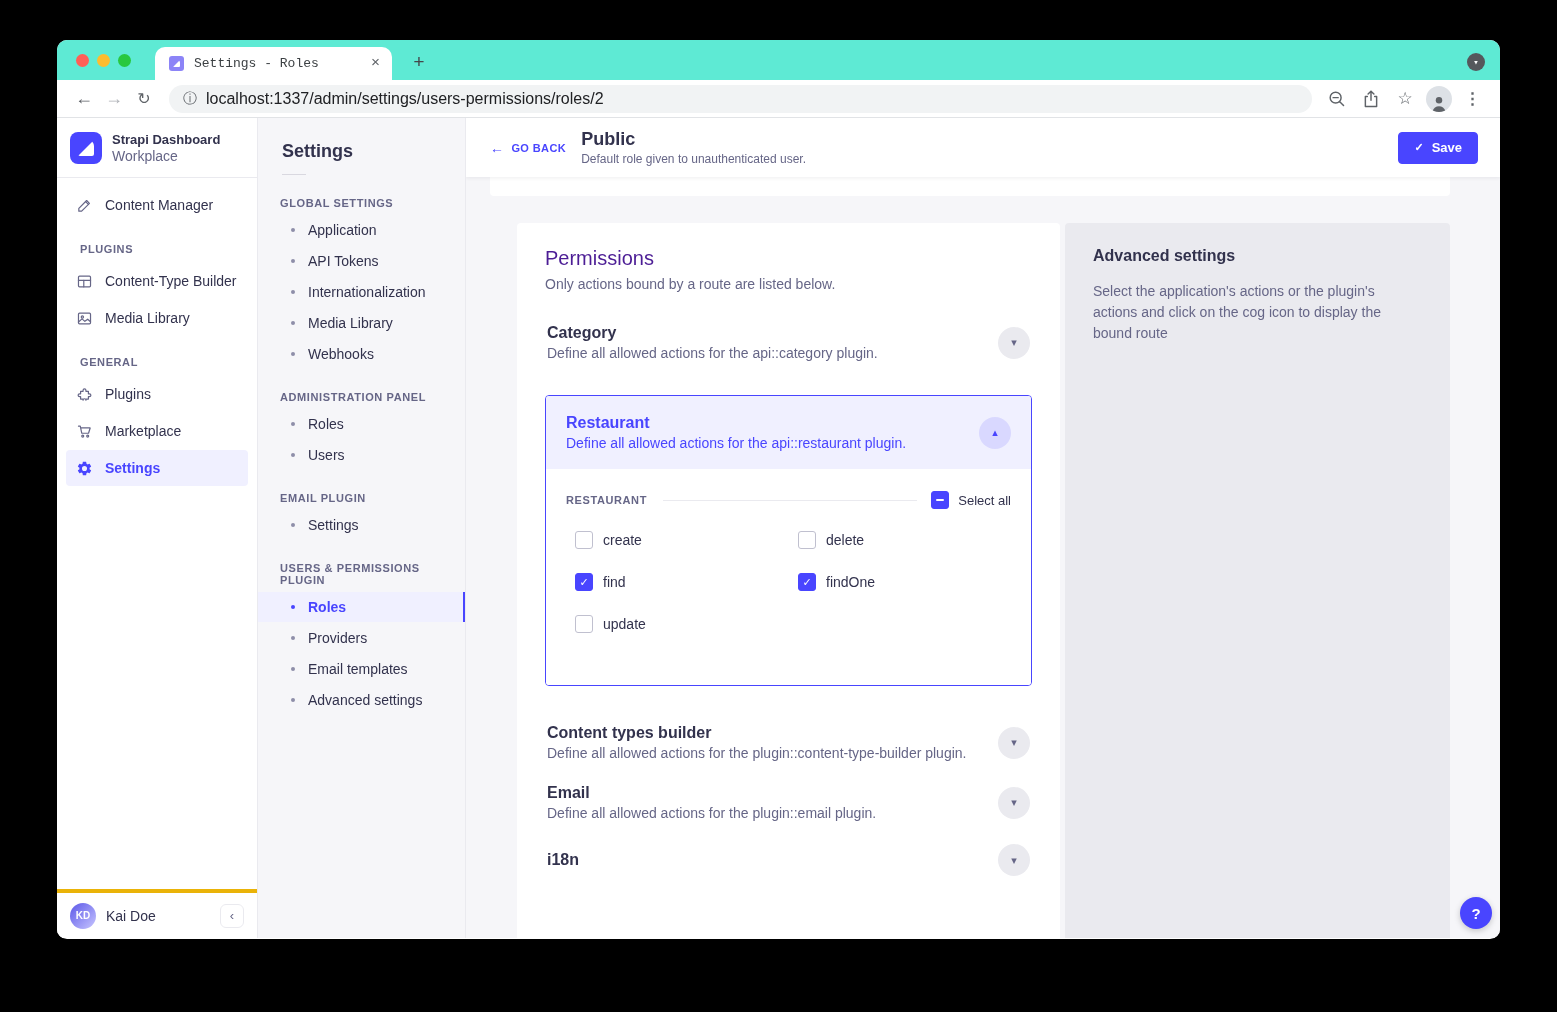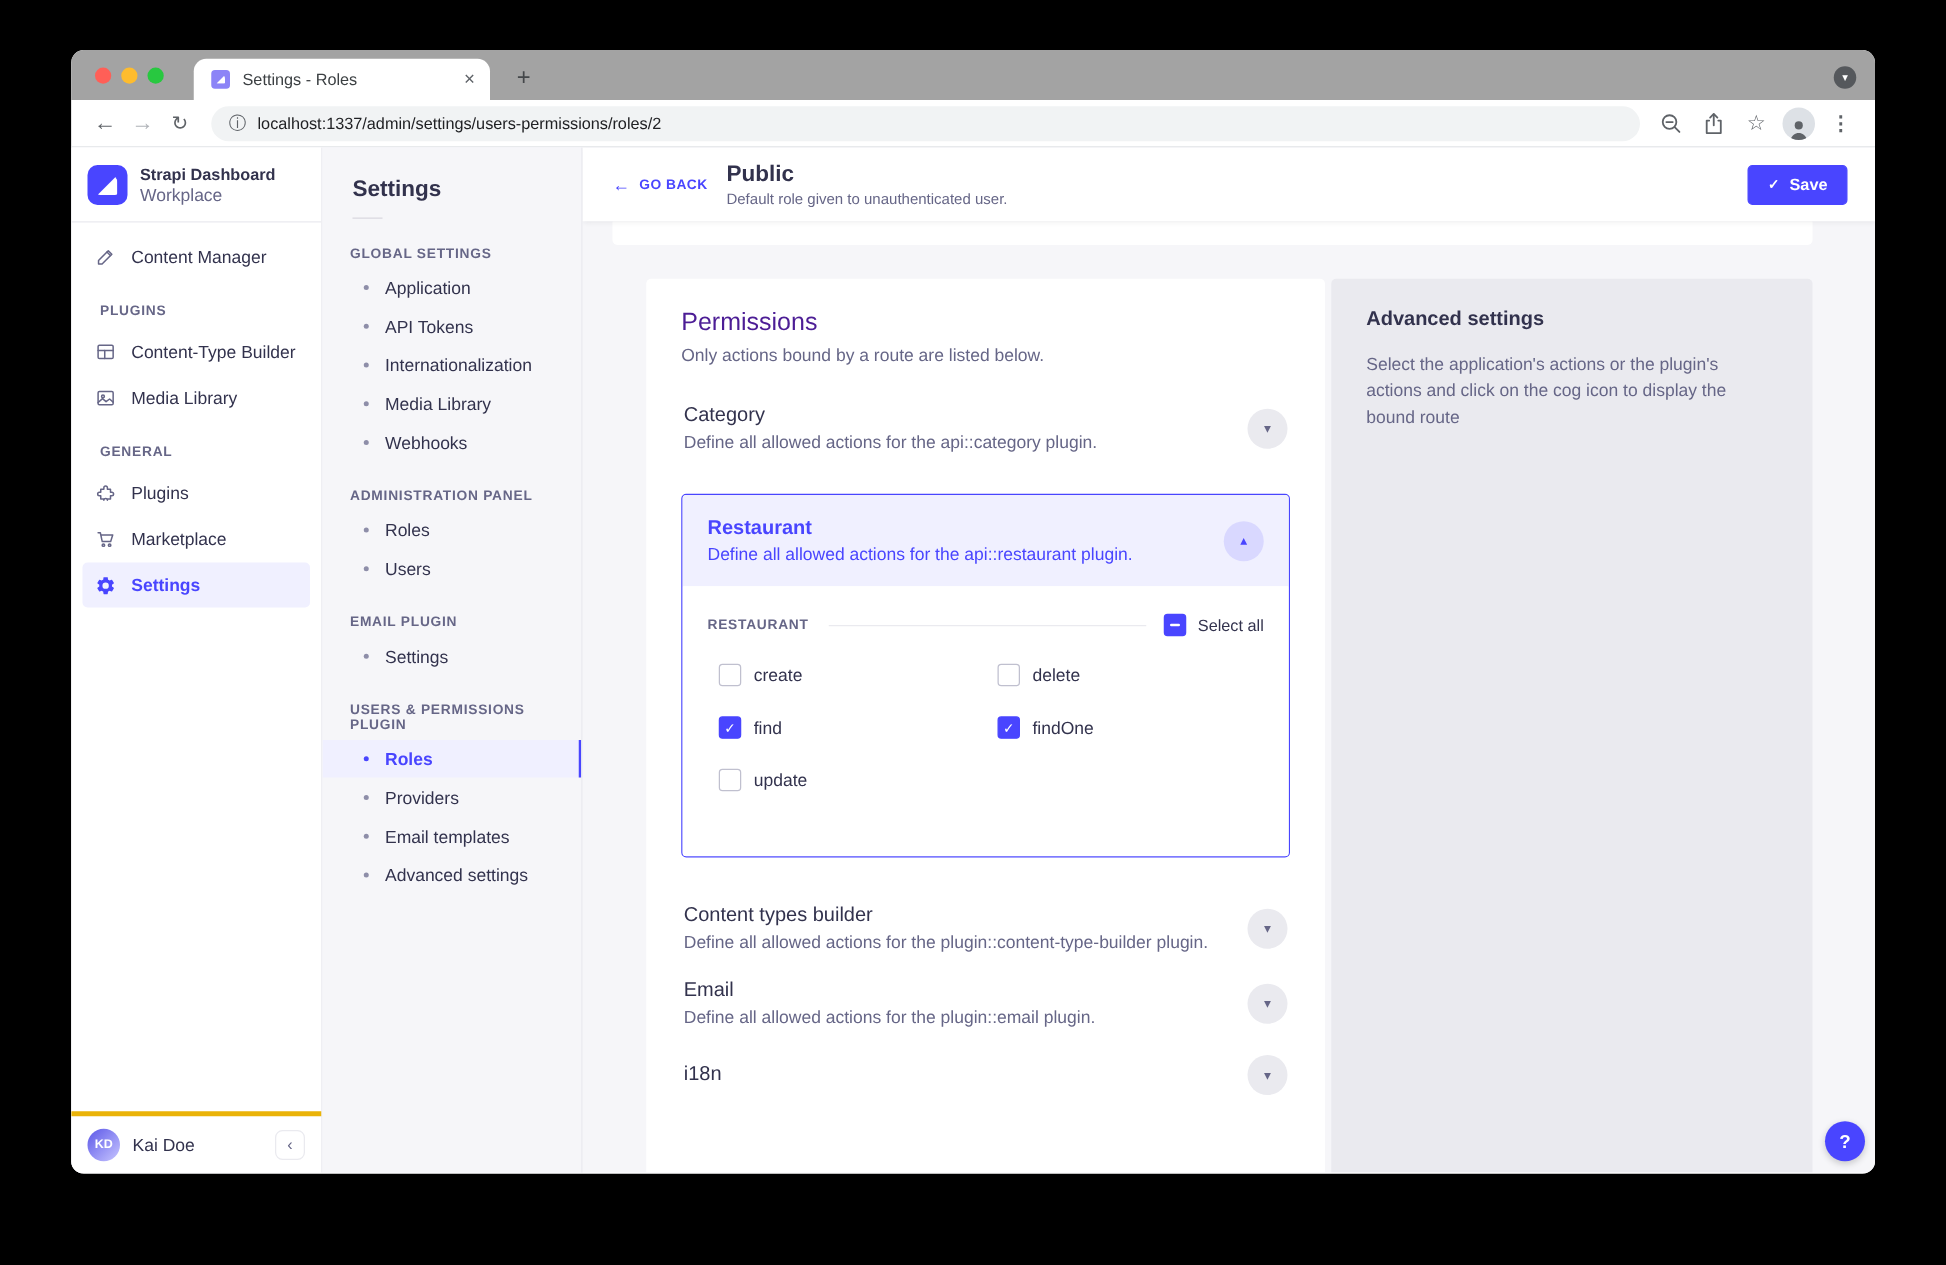--- a/index.html
+++ b/index.html
@@ -2,40 +2,40 @@
 <html><head>
 <meta charset="utf-8">
 <style>
   * { margin:0; padding:0; box-sizing:border-box; }
   html,body { width:1557px; height:1012px; background:#000; font-family:"Liberation Sans", sans-serif; overflow:hidden; }
 
   
   .window { position:absolute; left:57px; top:40px; width:1443px; height:899px; border-radius:10px; overflow:hidden; background:#fff; }
 
   
-  .tabstrip { position:relative; height:40px; background:#a3a3a3; }
+  .tabstrip { position:relative; height:40px; background:#5eead4;font-family:Liberation Mono, monospace; }
   .traffic { position:absolute; top:14px; left:19px; display:flex; gap:8px; }
   .dot { width:13px; height:13px; border-radius:50%; }
   .dot.red{background:#FF5F57;} .dot.yellow{background:#FEBC2E;} .dot.green{background:#28C840;}
   .tab { position:absolute; left:98px; top:7px; width:237px; height:33px; background:#fff; border-radius:10px 10px 0 0; display:flex; align-items:center; padding:0 10px 0 14px; }
   .favicon { width:15px; height:15px; border-radius:3px; background:#8C84F7; position:relative; flex:0 0 auto; }
   .favicon::after { content:""; position:absolute; left:4px; top:4px; width:7px; height:7px; background:#fff; border-radius:1px 3px 1px 1px; clip-path:polygon(0 100%, 100% 0, 100% 100%); }
   .tab-title { margin-left:10px; font-size:13px; color:#3C4043; white-space:nowrap; overflow:hidden; flex:1; }
   .tab-close { font-size:15px; color:#5F6368; padding:0 2px; cursor:default; }
   .newtab { position:absolute; left:348px; top:9px; width:28px; height:28px; display:flex; align-items:center; justify-content:center; font-size:19px; color:#44474A; }
   .tabsearch { position:absolute; right:15px; top:13px; width:18px; height:18px; border-radius:50%; background:#55585C; color:#fff; font-size:9px; display:flex; align-items:center; justify-content:center; }
 
   
   .toolbar { height:38px; background:#fff; display:flex; align-items:center; padding:0 12px; border-bottom:1px solid #E1E3E6; }
   .nav-ico { font-size:18px; color:#5F6368; width:30px; text-align:center; }
   .nav-ico.disabled { color:#B0B3B8; }
   .nav-ico.reload { font-size:16px; }
   .urlbar { flex:1; height:28px; border-radius:14px; background:#F1F3F4; display:flex; align-items:center; padding:0 14px; margin:0 10px; }
   .info-ico { font-size:14px; color:#5F6368; margin-right:9px; }
-  .url-text { font-size:13px; color:#202124; white-space:nowrap; }
+  .url-text { font-size:16px; color:#202124; white-space:nowrap; }
   .tb-right { display:flex; align-items:center; gap:4px; }
   .tb-btn { width:30px; height:30px; display:flex; align-items:center; justify-content:center; color:#5F6368; }
   .tb-btn svg { display:block; }
   .tb-star { font-size:17px; }
   .tb-avatar { width:26px; height:26px; border-radius:50%; background:#DDE1E6; display:flex; align-items:flex-end; justify-content:center; overflow:hidden; }
   .tb-menu { font-size:16px; font-weight:700; letter-spacing:1px; }
 
   
   .app { display:flex; height:820px; background:#F6F6F9; }
 
@@ -81,21 +81,21 @@
   .content { flex:1; position:relative; overflow:hidden; }
   .card-sliver { margin:0 50px 0 24px; width:960px; height:19px; background:#fff; border-radius:0 0 4px 4px; }
   .columns { display:flex; margin:27px 50px 0 51px; gap:5px; height:715px; }
 
   .perm-card { width:543px; background:#fff; border-radius:4px 4px 0 0; padding:24px 28px; overflow:hidden; }
   .perm-title { font-size:20px; font-weight:400; color:#4c1d95; }
   .perm-sub { font-size:14px; color:#666687; margin-top:6px; }
   .perm-list { margin-top:32px; }
   .acc-row { display:flex; align-items:center; justify-content:space-between; padding:0 2px; }
   .acc-row + .acc-row { margin-top:23px; }
-  .acc-texts .acc-title { font-size:16px; font-weight:400; color:#32324D; }
+  .acc-texts .acc-title { font-size:16px; font-weight:700; color:#32324D; }
   .acc-texts .acc-desc { font-size:14px; color:#666687; margin-top:3px; }
   .acc-chevron { width:32px; height:32px; border-radius:50%; background:#EAEAEF; color:#666687; font-size:11px; display:flex; align-items:center; justify-content:center; flex:0 0 auto; }
 
   .acc-expanded { margin:34px 0 38px; border:1px solid #4945FF; border-radius:4px; overflow:hidden; }
   .acc-exp-header { background:#F0F0FF; padding:18px 20px; display:flex; align-items:center; justify-content:space-between; }
   .acc-exp-header .acc-title { color:#4945FF; font-size:16px; font-weight:700; }
   .acc-exp-header .acc-desc { color:#4945FF; font-size:14px; margin-top:3px; }
   .acc-chevron.purple { background:#D9D8FF; color:#4945FF; }
   .acc-body { background:#fff; padding:22px 20px 52px; }
   .group-row { display:flex; align-items:center; }

